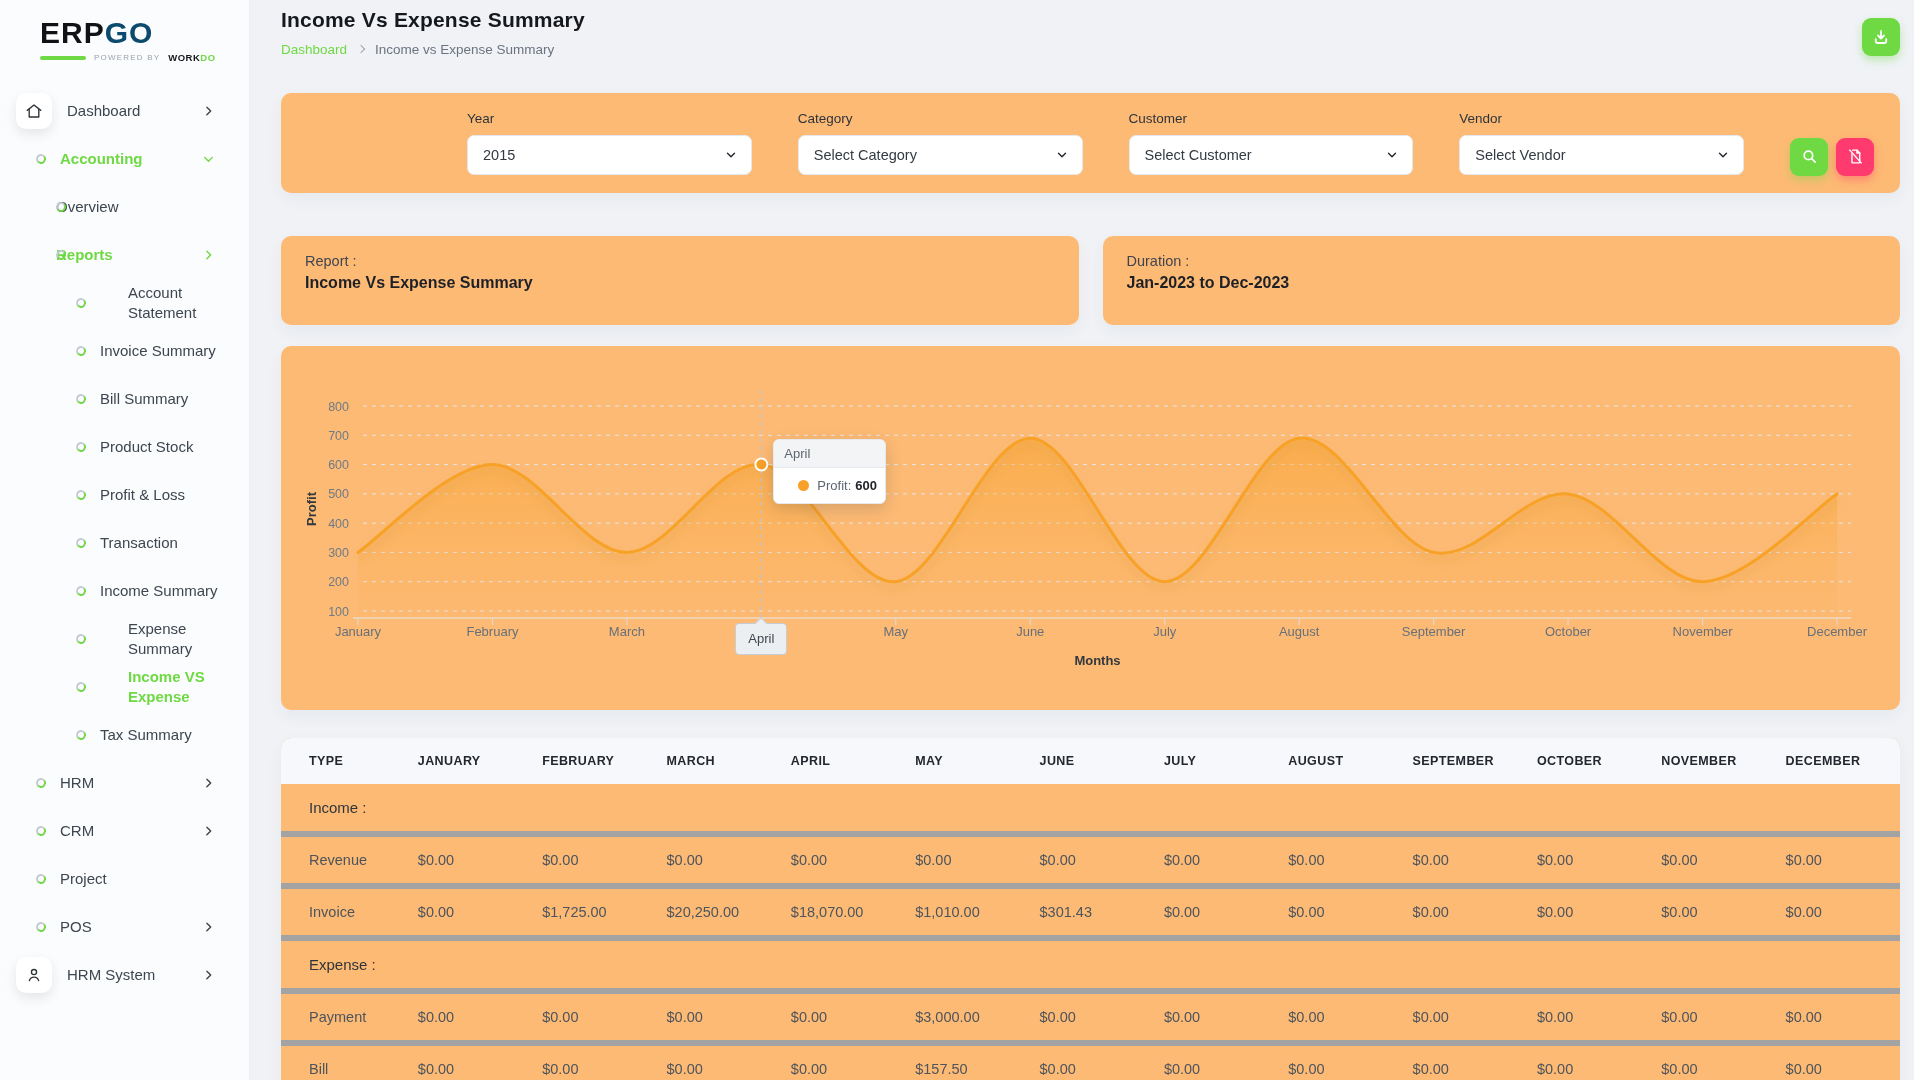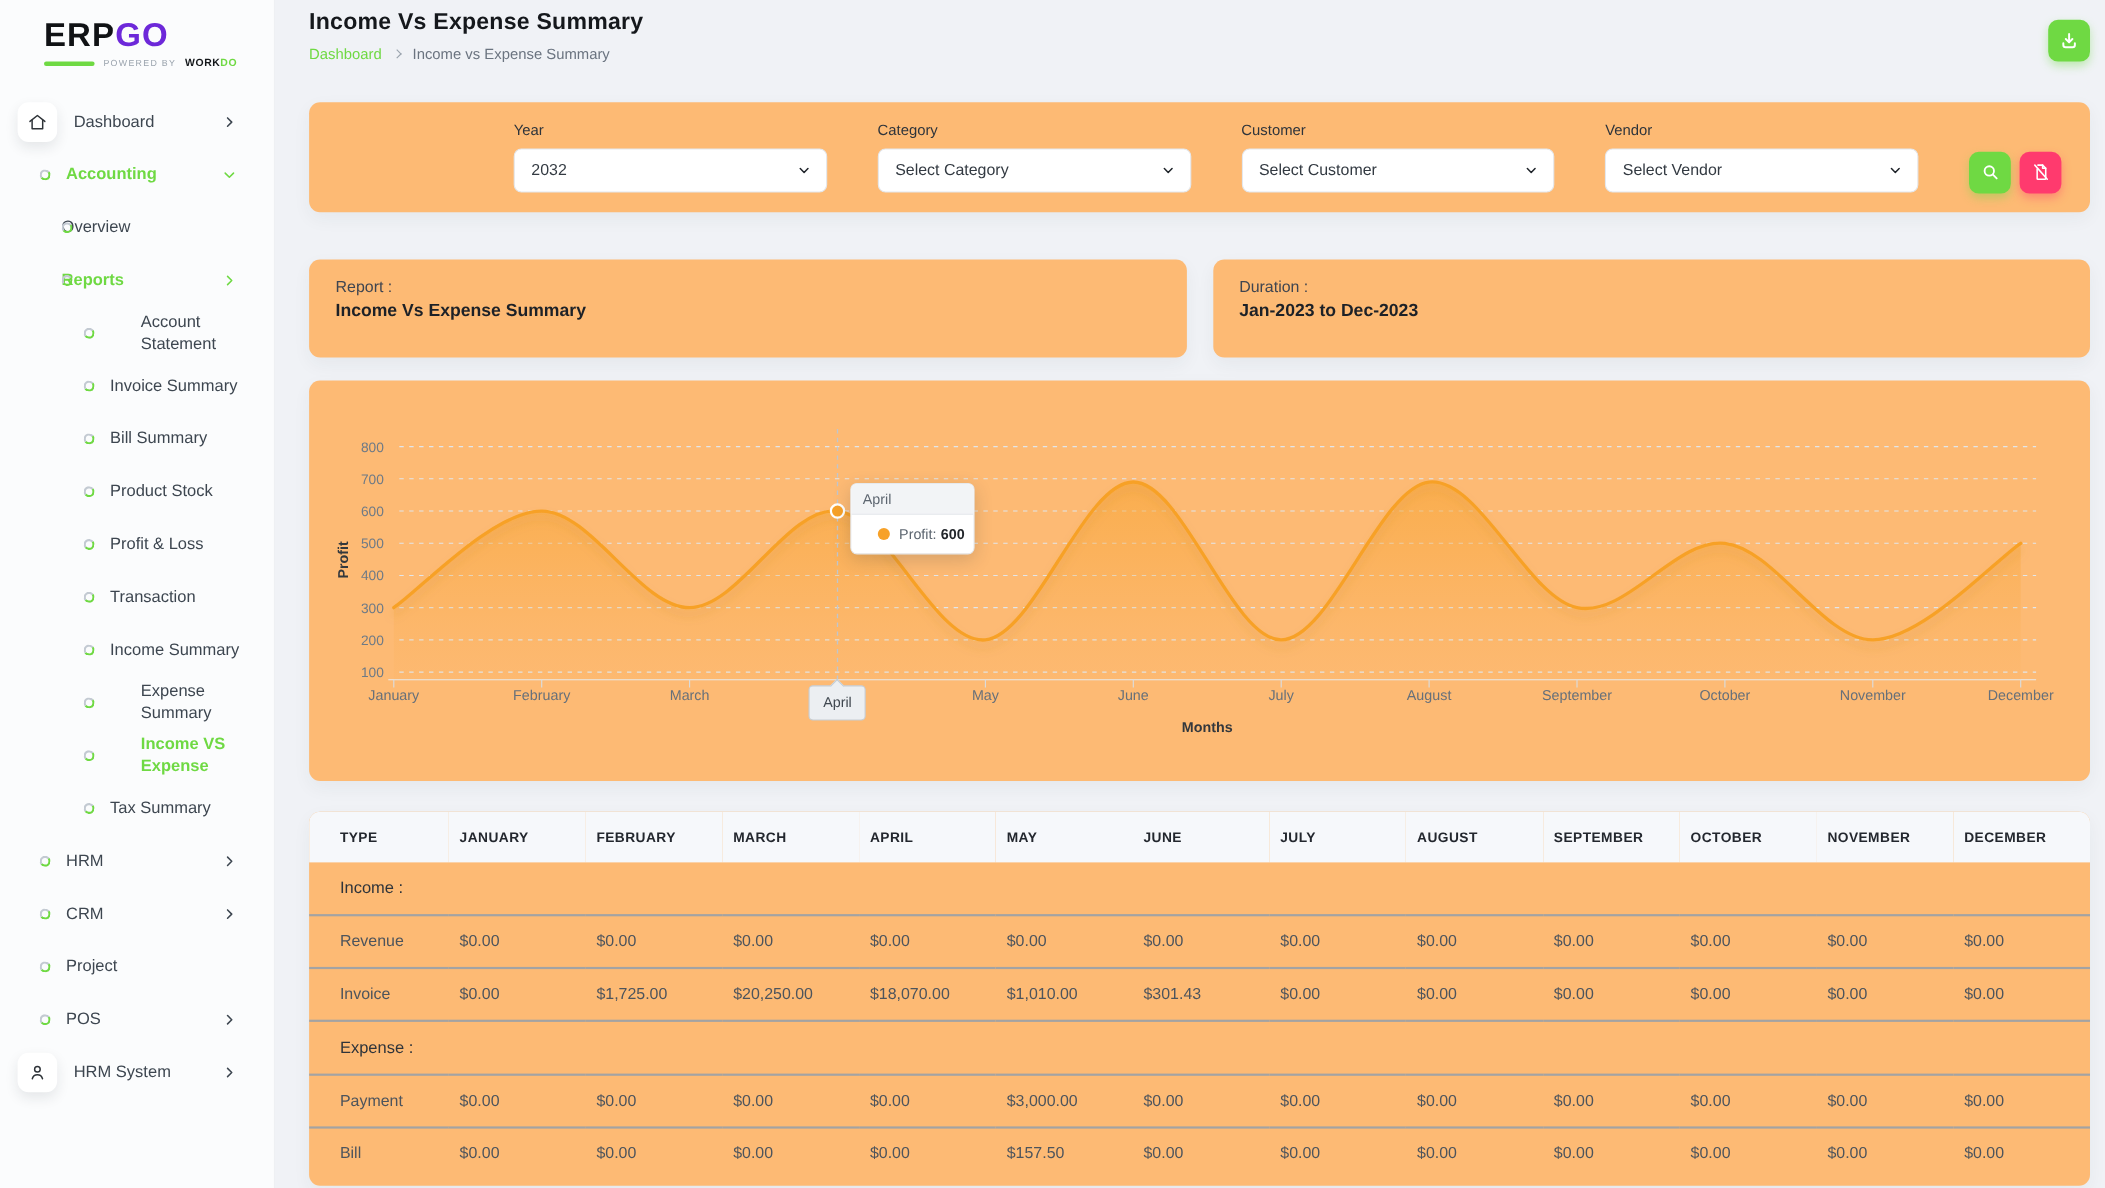--- a/index.html
+++ b/index.html
@@ -8,21 +8,21 @@
     width:1914px; height:1080px; overflow:hidden;
     background:#f0f2f6; color:#3d4650;
     font-family:"Liberation Sans", sans-serif;
   }
   .app { display:flex; width:100%; height:100%; }
 
   
   .sidebar { flex:0 0 250px; width:250px; background:#fbfcfd; border-right:1px solid #eef0f3; padding-top:12px; position:relative; }
   .logo { padding:4px 0 0 40px; cursor:pointer; }
   .logo-main { font-size:30px; font-weight:800; letter-spacing:1px; color:#101215; line-height:1.1; }
-  .logo-go { color:#6d28d9; }
+  .logo-go { color:#0c4a6e; }
   .logo-sub { display:flex; align-items:center; gap:8px; margin-top:3px; }
   .logo-bar { width:46px; height:4px; border-radius:2px; background:#6fd943; }
   .powered { font-size:8px; letter-spacing:1.2px; color:#9aa3ad; text-transform:uppercase; white-space:nowrap;text-align:center; }
   .brand { font-size:9.5px; font-weight:800; letter-spacing:.5px; color:#14171a; white-space:nowrap; }
   .brand-do { color:#6fd943; }
 
   nav.side-nav { margin-top:24px; }
   .nav-item { position:relative; display:flex; align-items:center; min-height:48px; cursor:pointer; }
   .nav-item.l0 { padding-left:67px; }
   .nav-item.l1 { padding-left:60px; }
@@ -77,21 +77,21 @@
   .tt-value { font-weight:700; color:#22262b; margin-left:4px; }
 
   .xaxis-tooltip { position:absolute; transform:translateX(-50%); background:#eceff2; border:1px solid #c6cdd4; border-radius:4px; padding:7px 12px 8px; font-size:13px; color:#3f474f; z-index:4; }
   .xaxis-tooltip::before { content:""; position:absolute; top:-5px; left:50%; transform:translateX(-50%) rotate(45deg); width:8px; height:8px; background:#eceff2; border-left:1px solid #c6cdd4; border-top:1px solid #c6cdd4; }
 
   .table-card { margin-top:28px; overflow:hidden; min-height:340px; }
   table.summary { width:100%; border-collapse:collapse; }
   .summary thead th { background:#f6f8fb; text-align:left; font-size:12.5px; letter-spacing:.4px; color:#23272e; font-weight:700; padding:16px 10px; white-space:nowrap; }
   .summary th:first-child, .summary td:first-child { padding-left:28px; width:7.6%; }
   .summary thead th:not(:first-child) { width:7.45%; }
-  .summary tbody td { padding:15px 10px; font-size:14.5px; color:#4d545c; border-top:2px solid #a3a3a3; white-space:nowrap; }
+  .summary tbody td { padding:15px 10px; font-size:14.5px; color:#4d545c; border-top:6px solid #a3a3a3; white-space:nowrap; }
   .summary tbody tr:first-child td { border-top:none; }
   .summary tr.section-row td { color:#2f343a; font-size:15px; }
 </style>
 </head>
 <body>
 
 <div class="app">
 
   <aside class="sidebar">
     <div class="logo">
@@ -246,21 +246,21 @@
               <path d="M5 15v2.2A2.8 2.8 0 0 0 7.8 20h8.4a2.8 2.8 0 0 0 2.8-2.8V15"></path>
             </svg>
         </span>
       </button>
     </div>
 
     <section class="card filter-card">
       <div class="filter-group">
         <div class="filter-label">Year</div>
         <div class="select">
-          <span>2032</span>
+          <span>2015</span>
           <span class="caret">
               <svg width="14" height="14" viewBox="0 0 24 24" fill="none" stroke="currentColor" stroke-width="2.4" stroke-linecap="round" stroke-linejoin="round">
                 <polyline points="6 9 12 15 18 9"></polyline>
               </svg>
             </span>
         </div>
       </div>
       <div class="filter-group">
         <div class="filter-label">Category</div>
         <div class="select">

